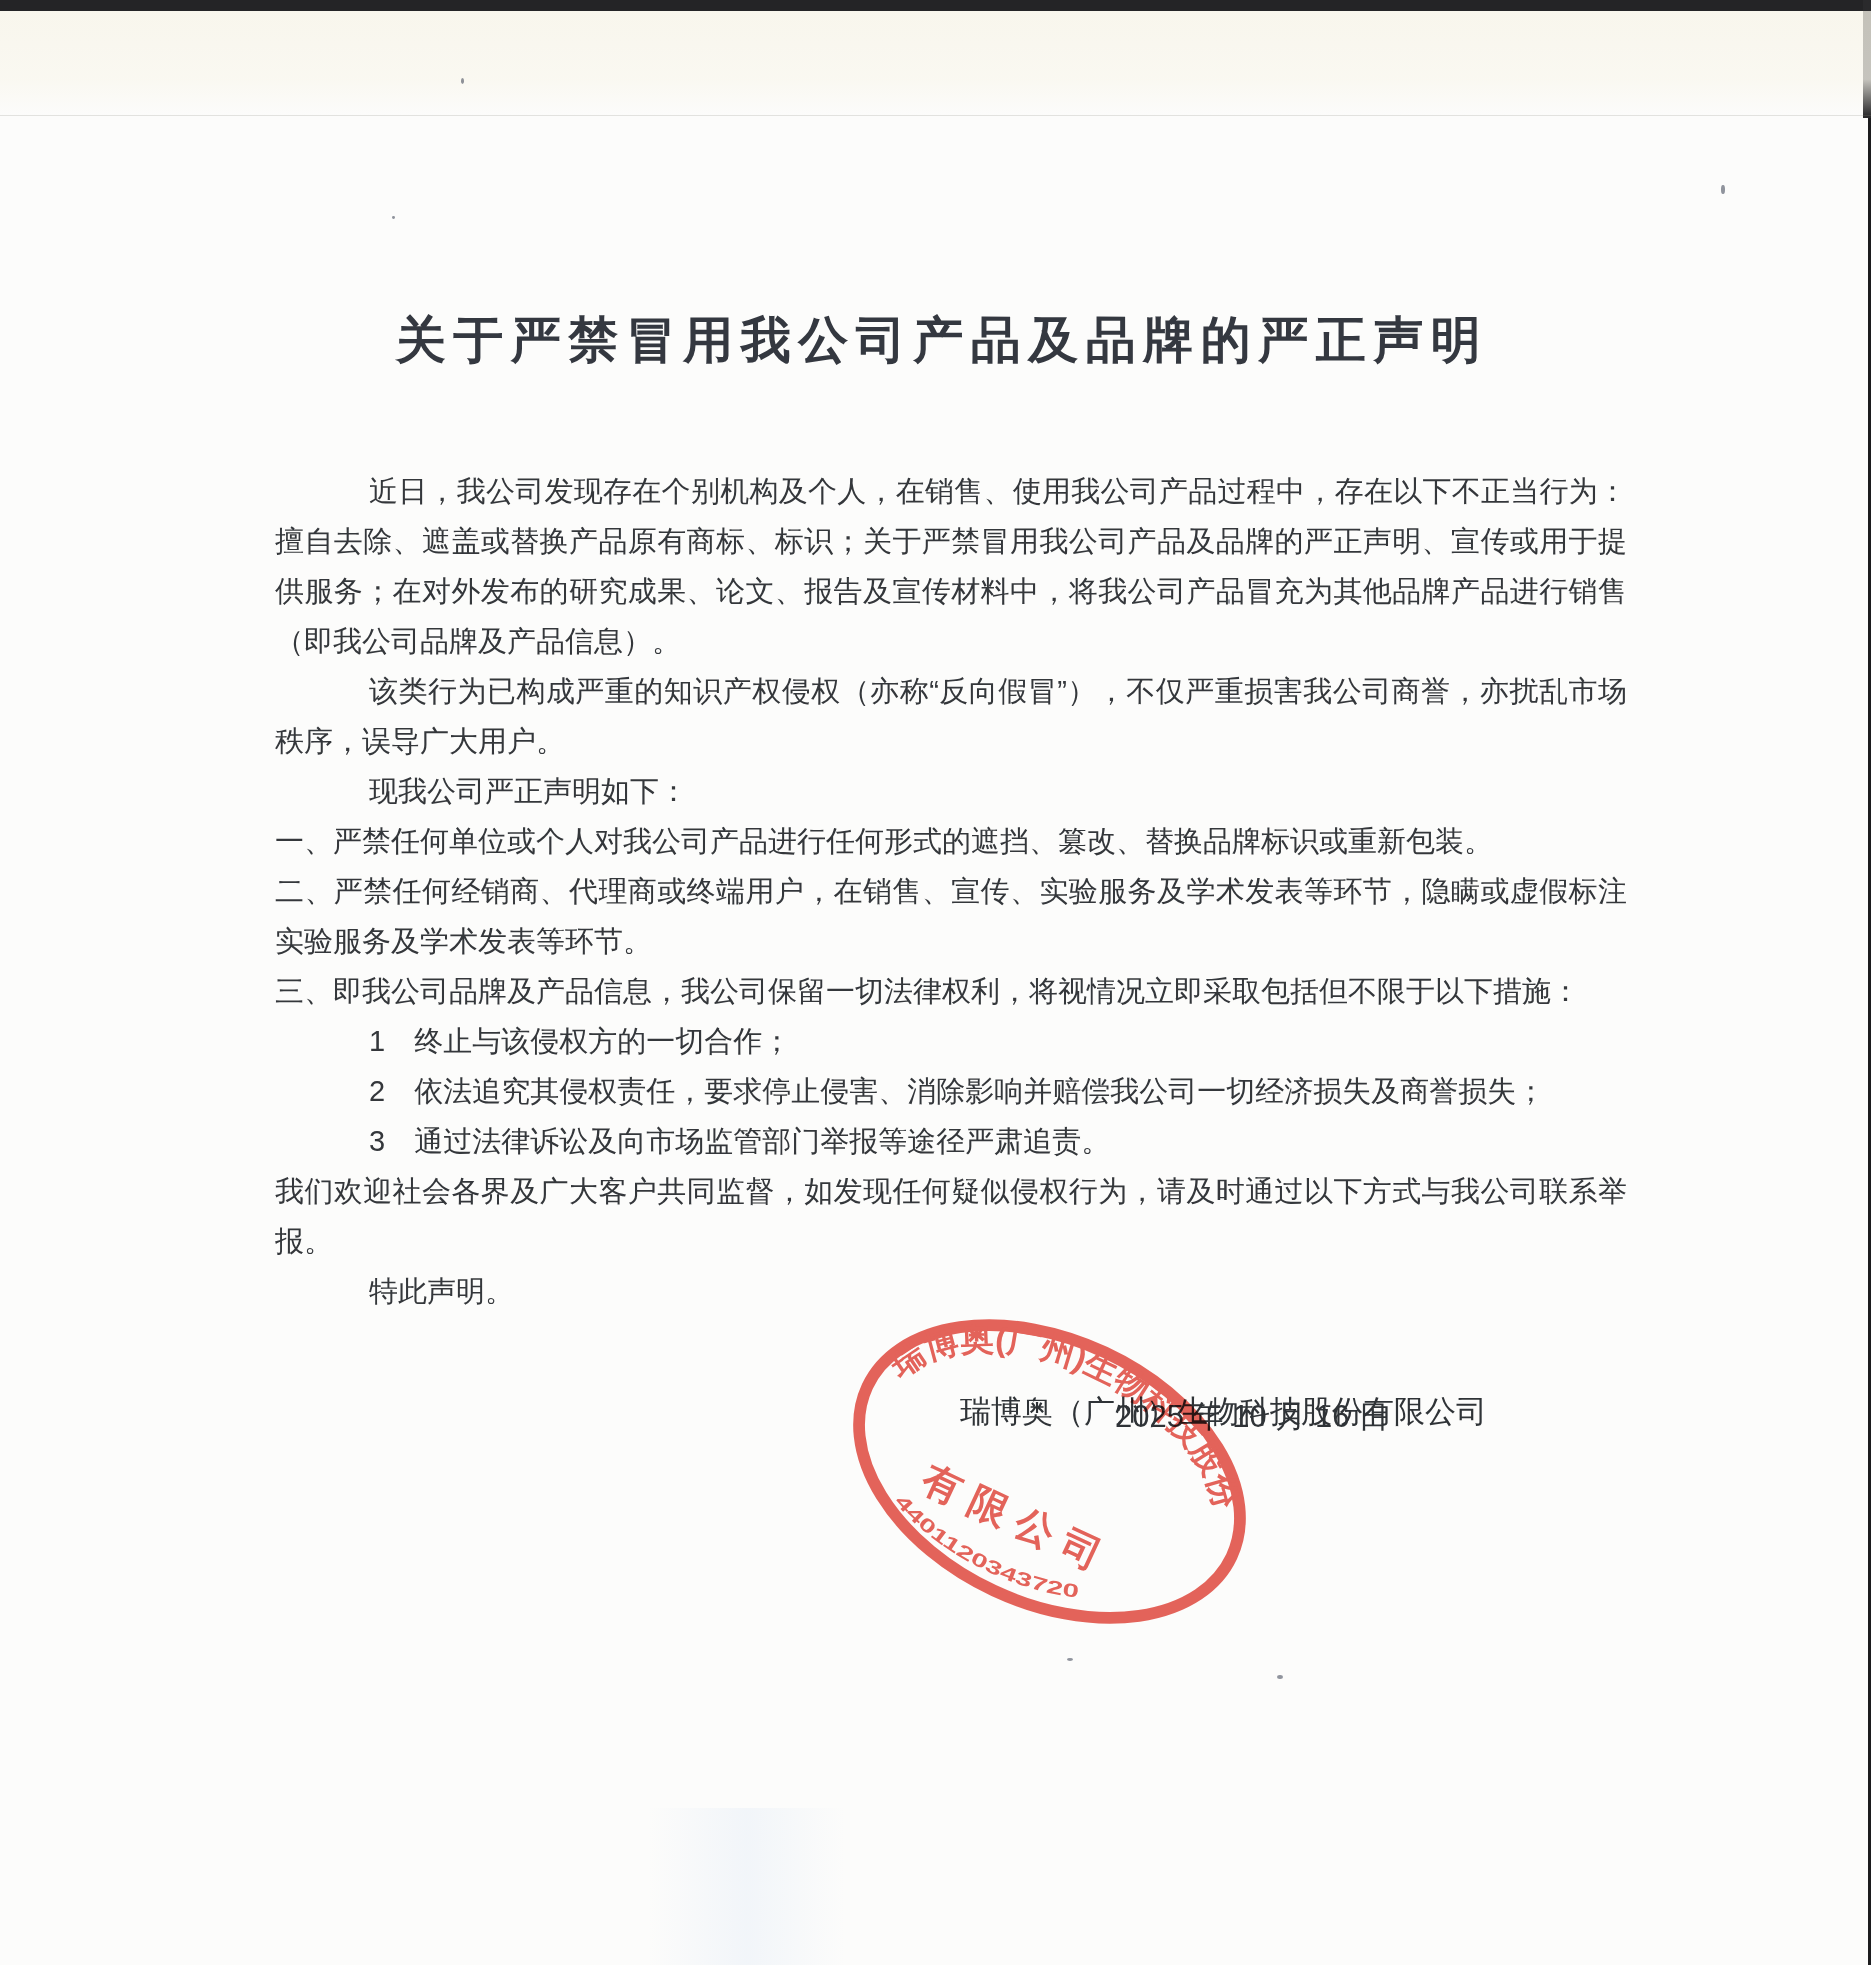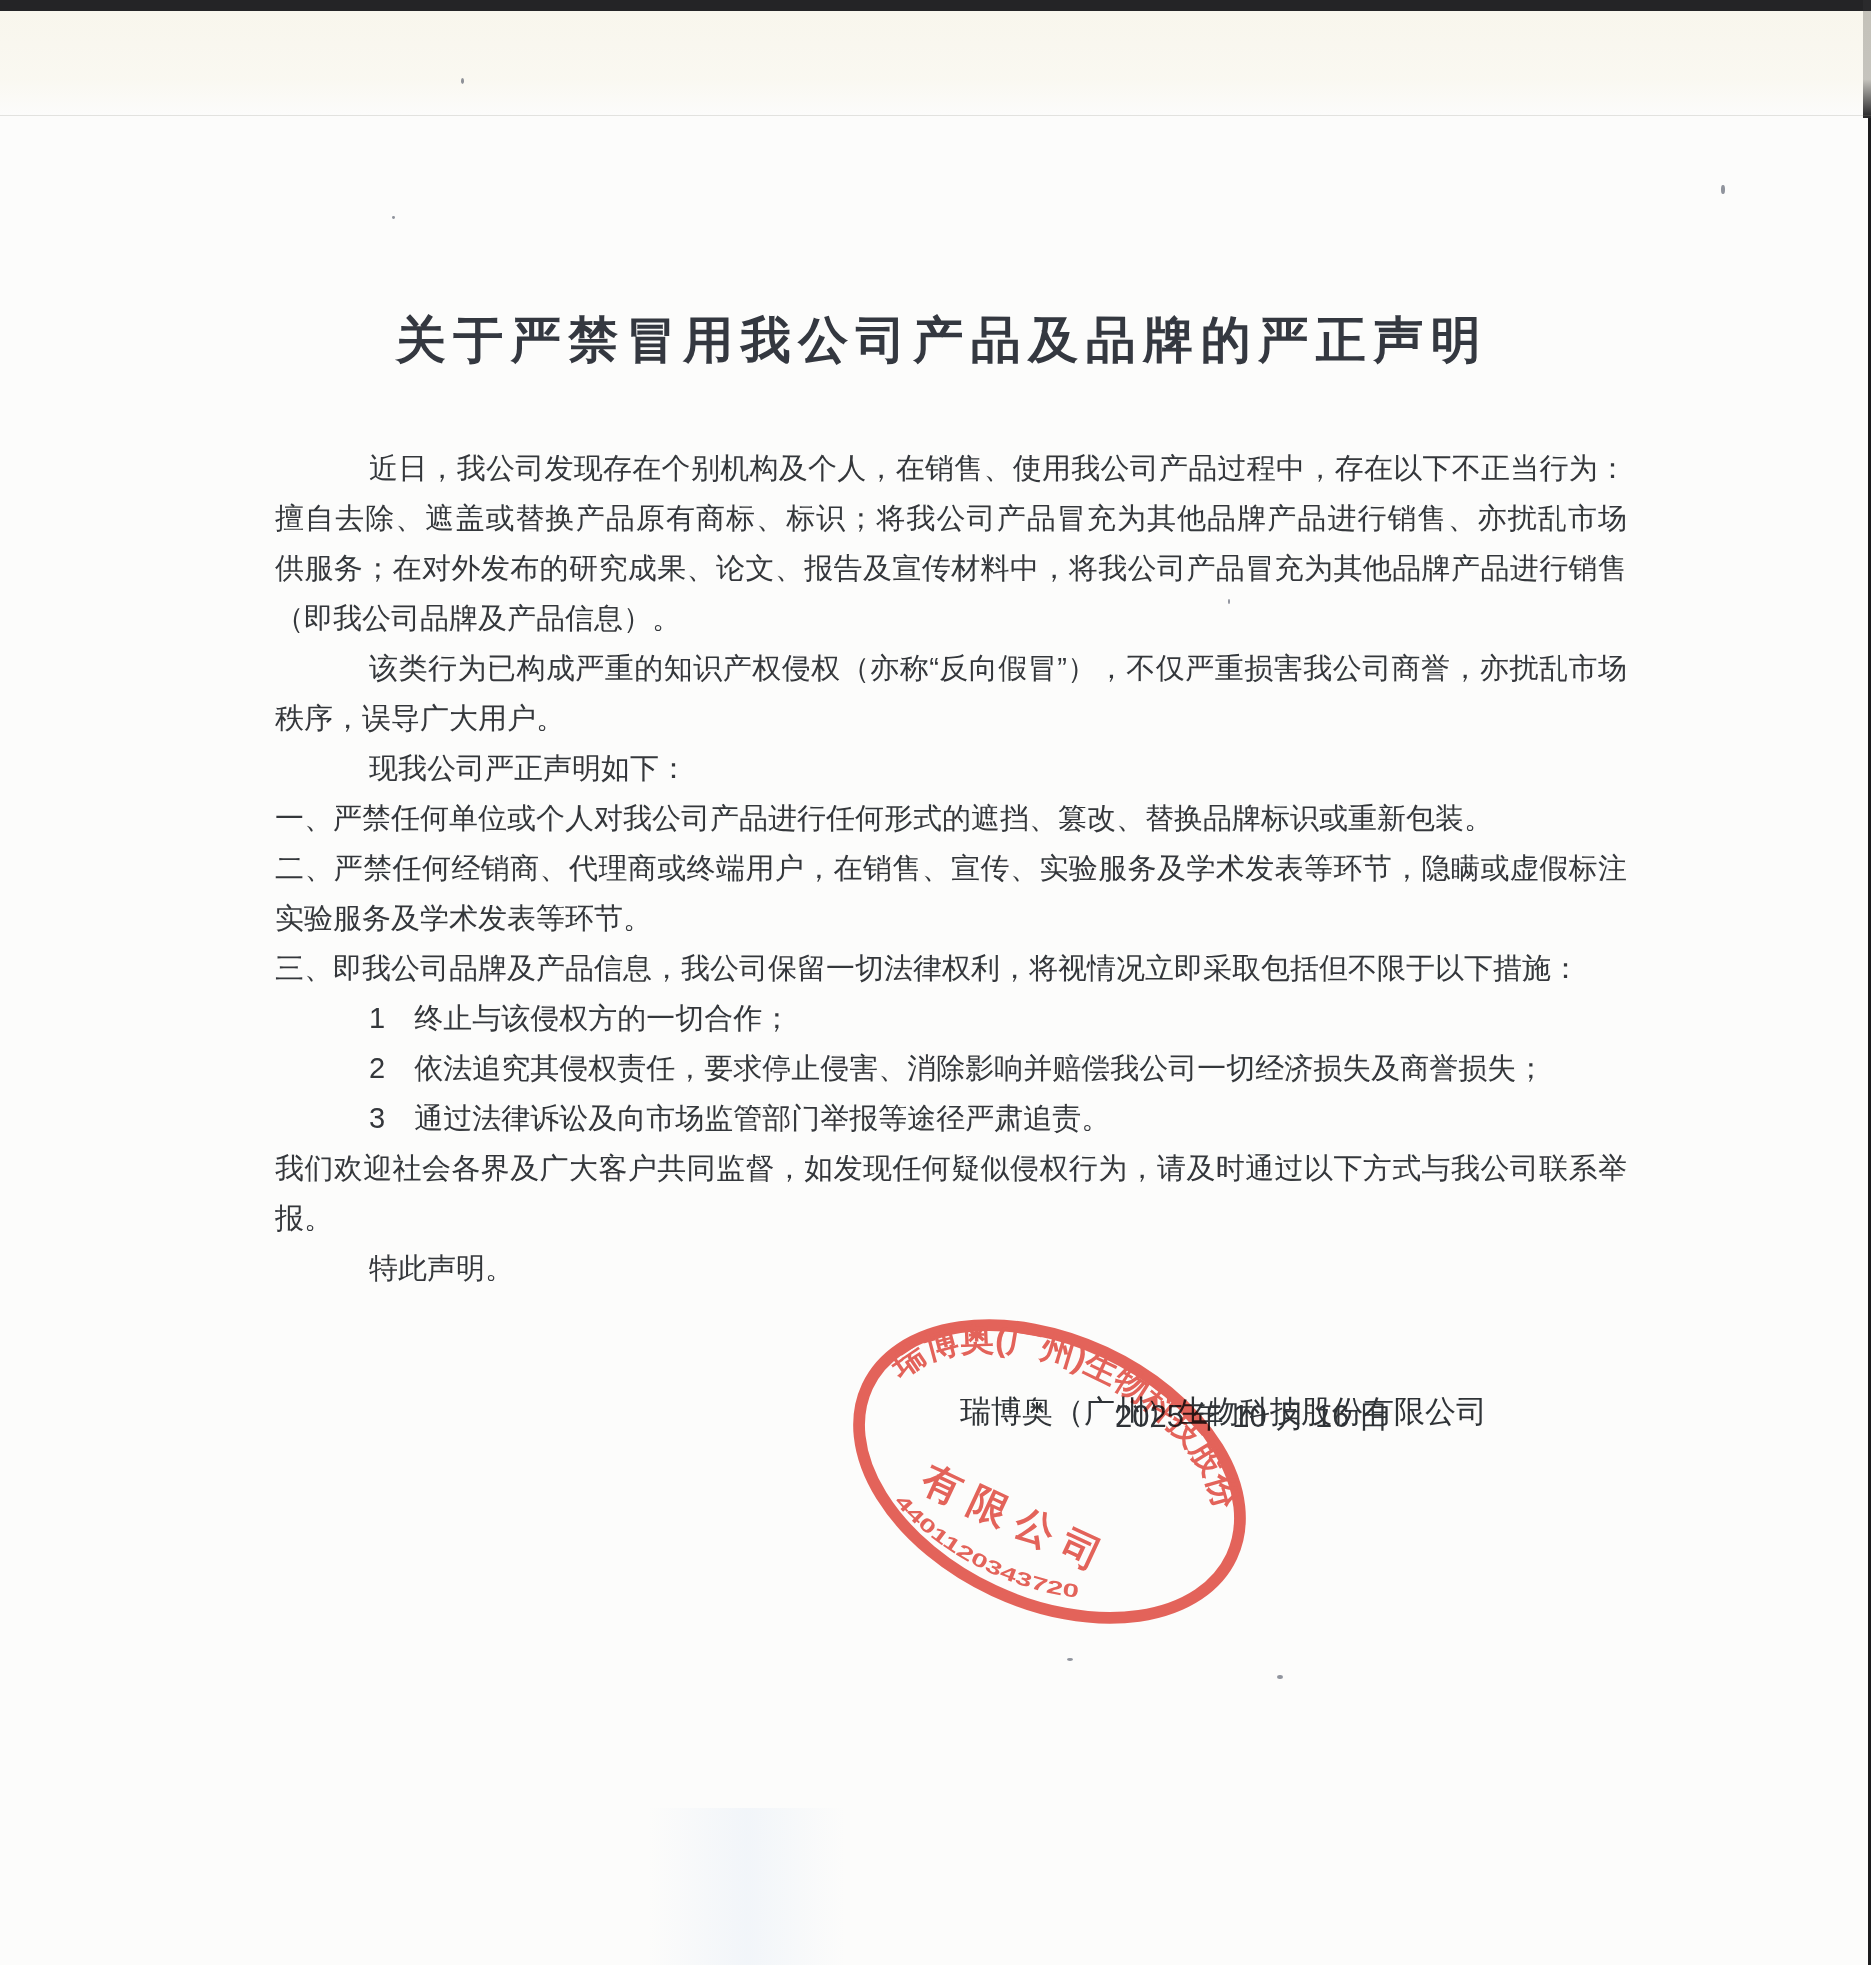--- a/index.html
+++ b/index.html
@@ -19,21 +19,21 @@
   .sm2{left:648px;top:1808px;width:197px;height:865px;
     background:linear-gradient(to right,rgba(190,210,235,0),rgba(195,215,240,.18),rgba(190,210,235,0));}
   .speck{position:absolute;border-radius:50%;background:rgba(55,62,80,.55);}
   
   .title{
     position:absolute;left:6px;top:307px;width:100%;margin:0;
     font-size:50px;font-weight:700;letter-spacing:7.5px;text-align:center;
     color:#343840;
   }
   .body-block{
-    position:absolute;left:275px;top:443px;width:1352px;
+    position:absolute;left:275px;top:466px;width:1352px;
     font-size:29px;line-height:50px;color:#34373b;
   }
   .bodyline{text-align:justify;text-align-last:left;}
   .bodyline.just{text-align-last:justify;}
   .bodyline.indent{text-indent:94px;}
   .sig-company{position:absolute;left:960px;top:1391px;font-size:31px;color:#2f3337;}
   .sig-date{position:absolute;left:1115px;top:1396px;font-size:31px;color:#2f3337;}
   
   .stamp{
     position:absolute;left:794px;top:1287px;width:511px;height:369px;
@@ -58,21 +58,21 @@
   <div class="speck" style="left:392px;top:216px;width:2.8px;height:2.8px;"></div>
   <div class="speck" style="left:1721px;top:185px;width:3.5px;height:8.6px;"></div>
   <div class="speck" style="left:1228px;top:599px;width:2.4px;height:4.7px;"></div>
   <div class="speck" style="left:1067px;top:1658px;width:6.3px;height:3.1px;"></div>
   <div class="speck" style="left:1277px;top:1675px;width:5.5px;height:3.9px;"></div>
 
   <h1 class="title">关于严禁冒用我公司产品及品牌的严正声明</h1>
 
   <div class="body-block" id="body-lines">
       <div class="bodyline indent just">近日，我公司发现存在个别机构及个人，在销售、使用我公司产品过程中，存在以下不正当行为：</div>
-      <div class="bodyline just">擅自去除、遮盖或替换产品原有商标、标识；将我公司产品冒充为其他品牌产品进行销售、亦扰乱市场</div>
+      <div class="bodyline just">擅自去除、遮盖或替换产品原有商标、标识；关于严禁冒用我公司产品及品牌的严正声明、宣传或用于提</div>
       <div class="bodyline just">供服务；在对外发布的研究成果、论文、报告及宣传材料中，将我公司产品冒充为其他品牌产品进行销售</div>
       <div class="bodyline">（即我公司品牌及产品信息）。</div>
       <div class="bodyline indent just">该类行为已构成严重的知识产权侵权（亦称“反向假冒”），不仅严重损害我公司商誉，亦扰乱市场</div>
       <div class="bodyline">秩序，误导广大用户。</div>
       <div class="bodyline indent">现我公司严正声明如下：</div>
       <div class="bodyline">一、严禁任何单位或个人对我公司产品进行任何形式的遮挡、篡改、替换品牌标识或重新包装。</div>
       <div class="bodyline just">二、严禁任何经销商、代理商或终端用户，在销售、宣传、实验服务及学术发表等环节，隐瞒或虚假标注</div>
       <div class="bodyline">实验服务及学术发表等环节。</div>
       <div class="bodyline">三、即我公司品牌及产品信息，我公司保留一切法律权利，将视情况立即采取包括但不限于以下措施：</div>
       <div class="bodyline indent">1　终止与该侵权方的一切合作；</div>

